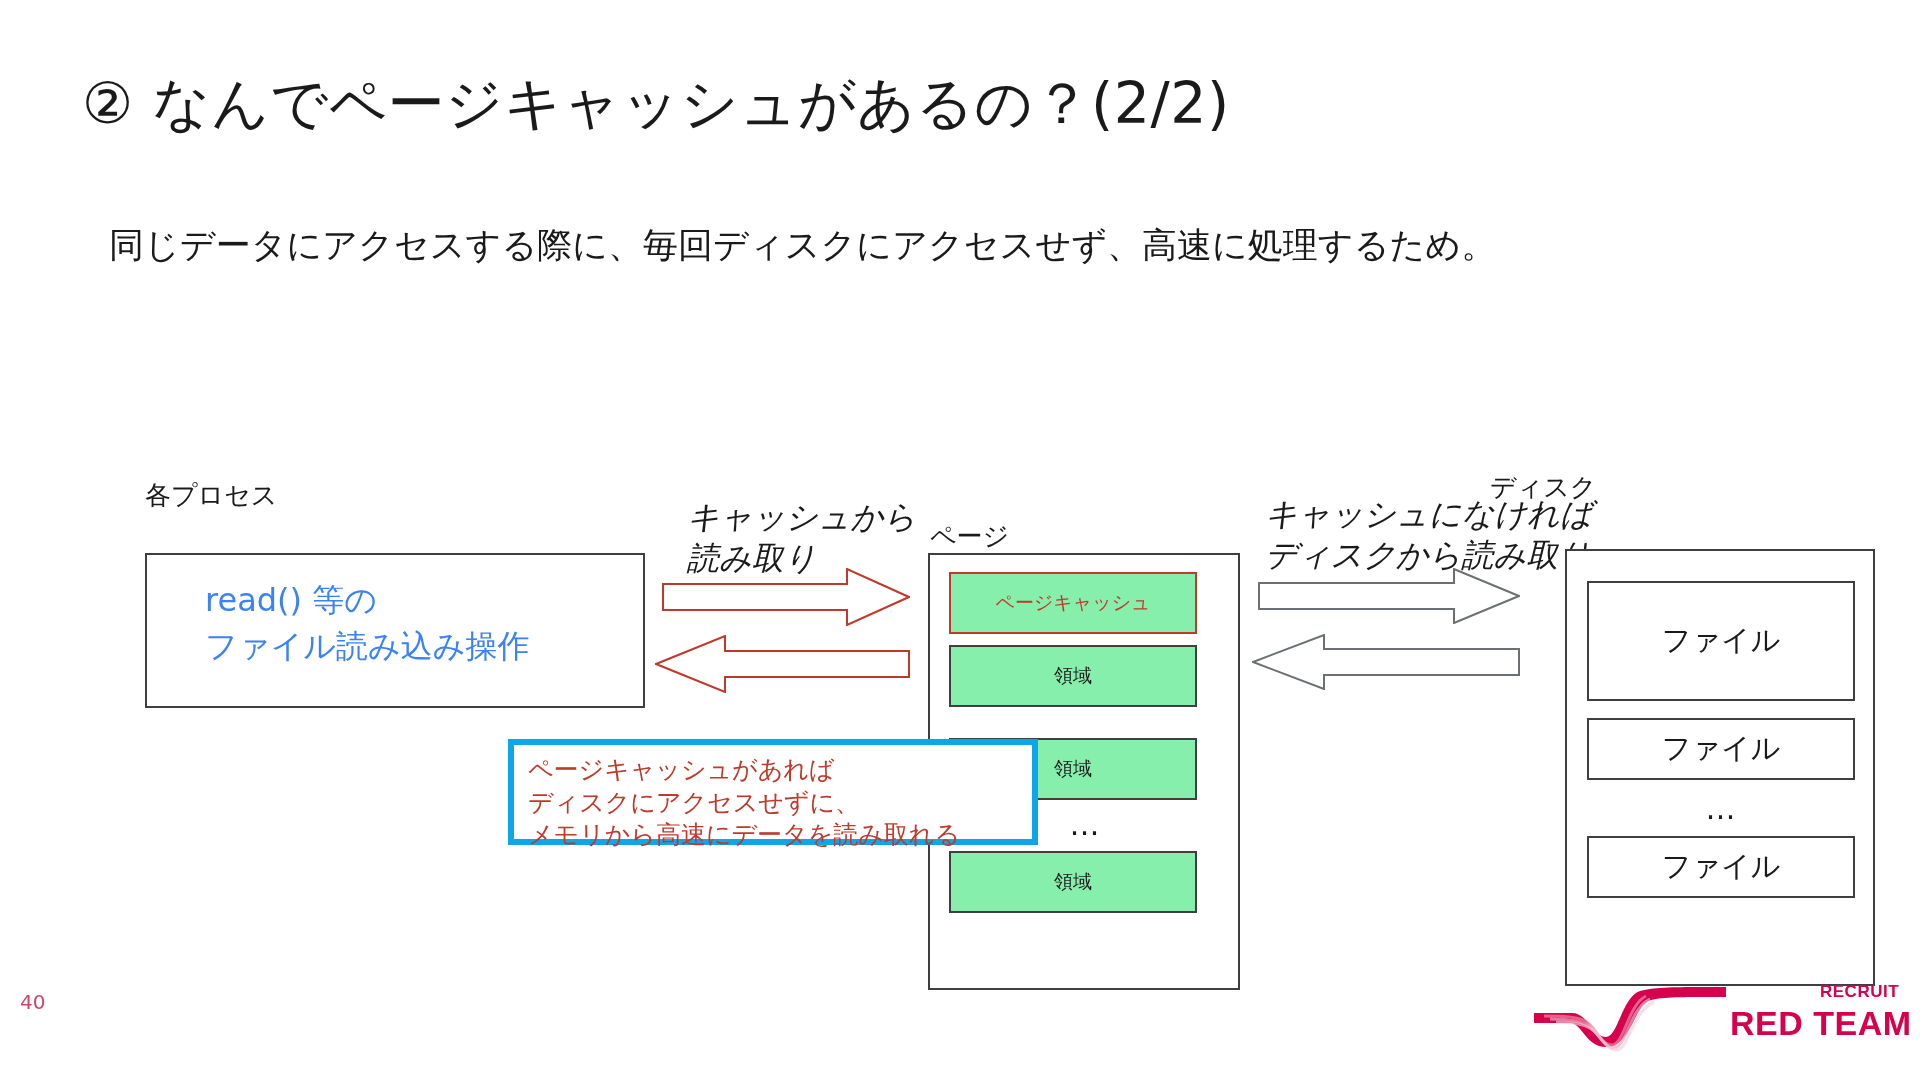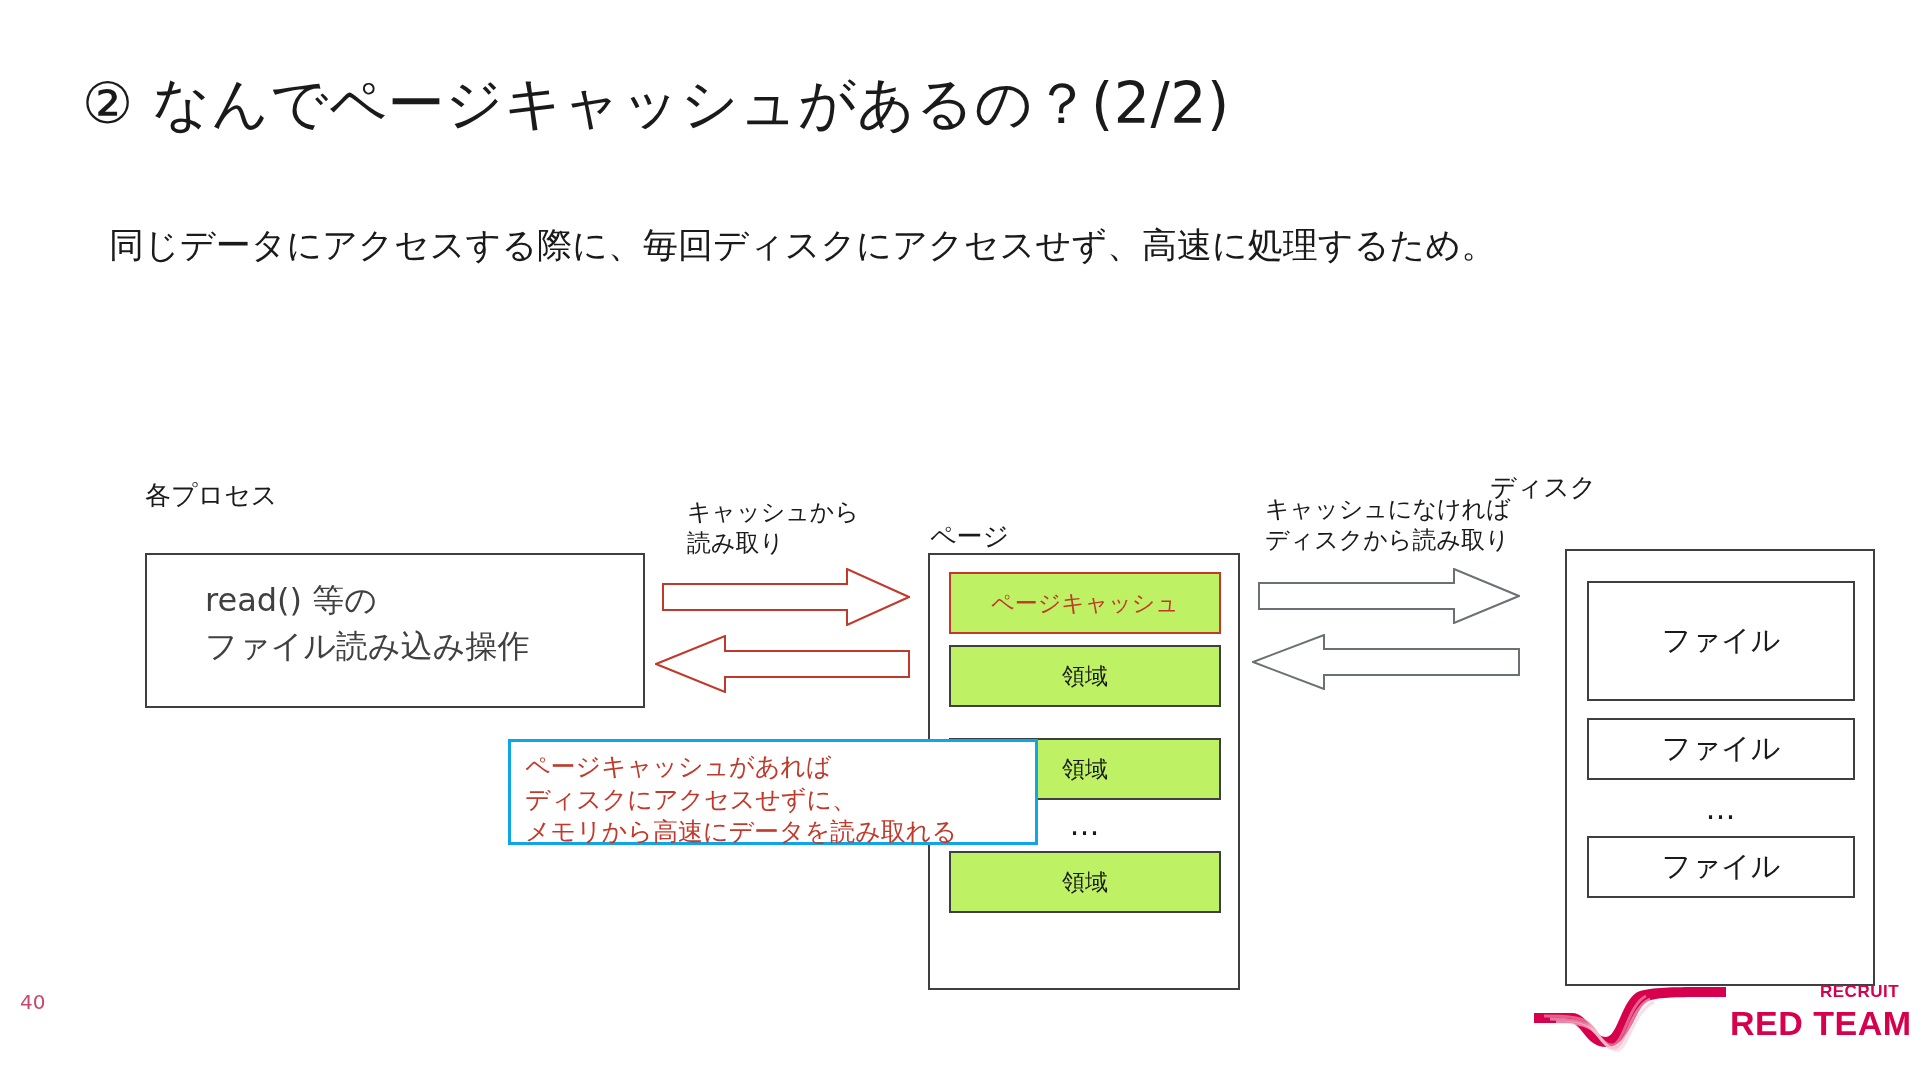--- a/index.html
+++ b/index.html
@@ -79,31 +79,32 @@
     border: 2px solid #3f3f3f;
     background: #ffffff;
     box-sizing: border-box;
   }
   .process-box-text {
     position: absolute;
     left: 58px;
     top: 22px;
     font-size: 32px;
     line-height: 1.45;
-    color: #404040;
+    color: #3b82f6;
     white-space: pre-line;
   }
 
   
   .arrow-label {
     position: absolute;
-    font-size: 24px;
+    font-size: 32px;
     line-height: 1.28;
     color: #1a1a1a;
     white-space: pre-line;
+    font-style: italic;
   }
   #label-cache-read { left: 687px; top: 497px; }
   #label-disk-read  { left: 1265px; top: 494px; }
 
   
   .block-arrow {
     position: absolute;
     box-sizing: border-box;
   }
   .block-arrow svg { display: block; width: 100%; height: 100%; }
@@ -120,28 +121,28 @@
     top: 553px;
     width: 312px;
     height: 437px;
     border: 2px solid #3f3f3f;
     background: #ffffff;
     box-sizing: border-box;
   }
   .page-cell {
     position: absolute;
     left: 19px;
-    width: 272px;
-    border: 2px solid #3f3f3f;
-    background: #bef264;
+    width: 248px;
+    border: 2px solid #3f3f3f;
+    background: #86efac;
     box-sizing: border-box;
     display: flex;
     align-items: center;
     justify-content: center;
-    font-size: 23px;
+    font-size: 19px;
     color: #1a1a1a;
   }
   .page-cell.highlight {
     border-color: #c0392b;
     color: #c0392b;
   }
   #page-cell-0 { top: 17px;  height: 62px; }
   #page-cell-1 { top: 90px;  height: 62px; }
   #page-cell-2 { top: 183px; height: 62px; }
   #page-cell-3 { top: 296px; height: 62px; }
@@ -196,21 +197,21 @@
     color: #1a1a1a;
   }
 
   
   .callout {
     position: absolute;
     left: 508px;
     top: 739px;
     width: 530px;
     height: 106px;
-    border: 3px solid #0ea5e9;
+    border: 6px solid #0ea5e9;
     background: #ffffff;
     box-sizing: border-box;
   }
   .callout-text {
     position: absolute;
     left: 14px;
     top: 9px;
     font-size: 25px;
     line-height: 1.30;
     color: #c0392b;

